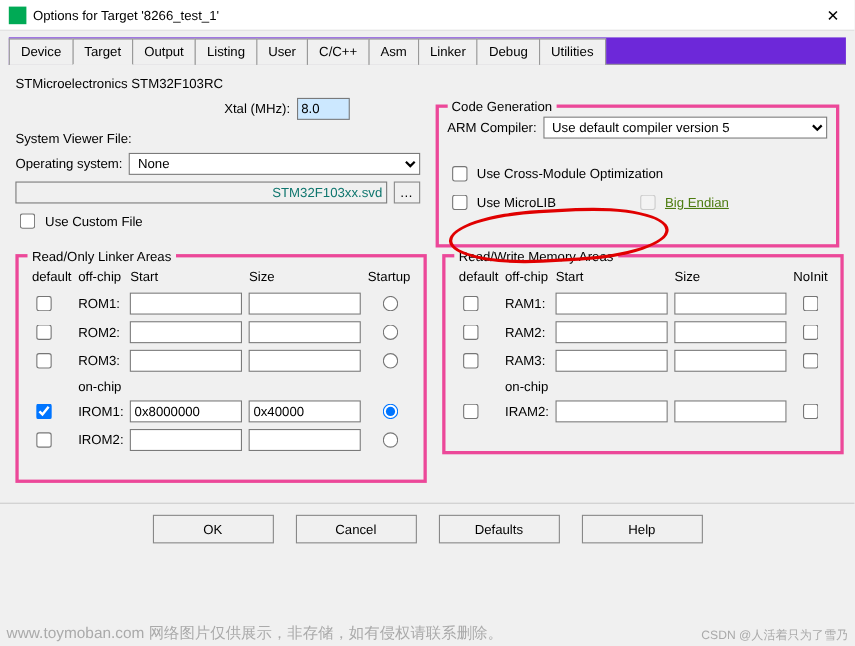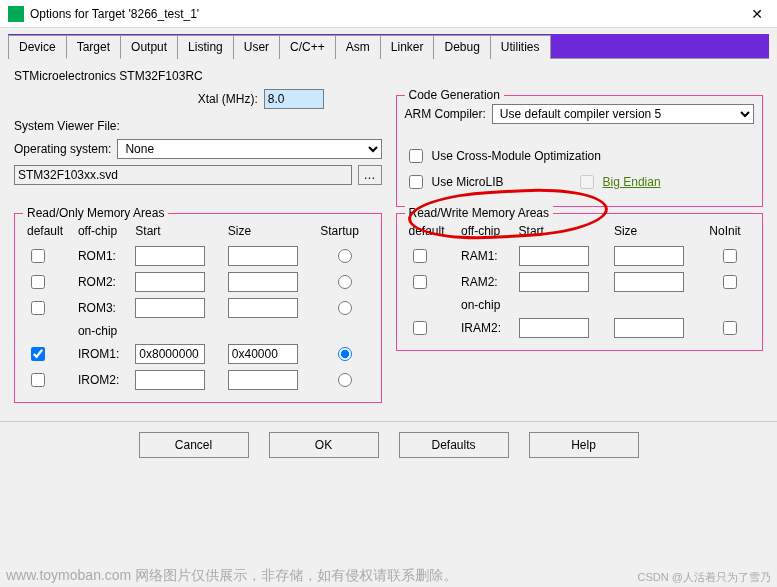--- a/index.html
+++ b/index.html
@@ -9,29 +9,29 @@
 .titlebar-title { flex: 1; }
 .close { font-size: 14px; padding: 0 6px; cursor: pointer; }
 .tabstrip { display: flex; border-bottom: 1px solid #999; margin: 6px 8px 0 8px; background: #6d28d9; }
 .tab { padding: 4px 10px; border: 1px solid #999; border-bottom: none; margin-right: -1px; background: #f0f0f0; position: relative; top: 1px; cursor: pointer; }
 .tab.active { background: #f0f0f0; border-bottom: 1px solid #f0f0f0; z-index: 1; }
 .panel { padding: 10px 14px; }
 .row { display: flex; align-items: center; margin-bottom: 6px; gap: 6px; }
 .label { white-space: nowrap; }
 select, input[type="text"] { border: 1px solid #7a7a7a; padding: 1px 3px; height: 20px; background: #fff; font-size: 12px; }
 input[type="text"].sel { background: #cce8ff; }
-input[disabled] { background: #f0f0f0; color: #000000; }
-.fieldset { border: 1px solid #ec4899; padding: 8px 8px 8px 8px; margin-top: 6px; position: relative; }
+input[disabled] { background: #f0f0f0; color: #0f766e; text-align: right; }
+.fieldset { border: 3px solid #ec4899; padding: 8px 8px 22px 8px; margin-top: 6px; position: relative; }
 .fieldset > .legend { position: absolute; top: -8px; left: 8px; background: #f0f0f0; padding: 0 4px; font-size: 12px; }
 .two-col { display: flex; gap: 14px; }
 .col { flex: 1; }
 .mem-table { width: 100%; }
 .mem-table th { font-weight: normal; text-align: left; padding: 0 2px 4px 2px; }
 .mem-table td { padding: 2px; }
-.mem-table input[type="text"] { width: 70px; }
+.mem-table input[type="text"] { width: 102px; }
 .cb { width: 14px; height: 14px; }
 .rd { width: 14px; height: 14px; }
 .btnbar { display: flex; justify-content: center; gap: 20px; padding: 10px 0; border-top: 1px solid #ccc; margin-top: 8px; }
 .btn { min-width: 110px; height: 26px; background: #f0f0f0; border: 1px solid #888; cursor: pointer; }
 .ellipsis { width: 24px; height: 20px; border: 1px solid #888; background: #f0f0f0; cursor: pointer; padding: 0; }
 .disabled-text { color: #4d7c0f; text-decoration: underline; }
 .watermark { position: absolute; bottom: 2px; left: 6px; color: #aaa; font-size: 14px; }
 .csdn { position: absolute; bottom: 2px; right: 6px; color: #aaa; font-size: 11px; }
 .annot { position: absolute; border: 3px solid #e00000; border-radius: 50%/60%; width: 200px; height: 48px; left: 408px; top: 190px; pointer-events: none; transform: rotate(-3deg); }
 </style>
@@ -60,32 +60,36 @@
 <div class="panel">
   <div class="row">
     <span class="label">STMicroelectronics STM32F103RC</span>
   </div>
 
   <div class="two-col">
     <div class="col">
       <div class="row" style="justify-content:center;">
         <span style="width:120px"></span>
         <span class="label">Xtal (MHz):</span>
-        <input type="text" class="sel" style="width: 60px;" value="8.0">
+        <input type="text" class="sel" style="width: 48px;" value="8.0">
       </div>
       <div class="row" style="margin-top:10px;">
         <span class="label">System Viewer File:</span>
       </div>
       <div class="row">
         <span class="label">Operating system:</span>
         <select style="flex:1"><option>None</option></select>
       </div>
       <div class="row">
         <input type="text" disabled="" style="flex: 1 1 0%;" value="STM32F103xx.svd">
         <button class="ellipsis">…</button>
+      </div>
+      <div class="row">
+        <input type="checkbox" class="cb" style="">
+        <span class="label">Use Custom File</span>
       </div>
     </div>
 
     <div class="col">
       <div class="fieldset">
         <div class="legend">Code Generation</div>
         <div class="row">
           <span class="label">ARM Compiler:</span>
           <select style="flex:1"><option>Use default compiler version 5</option></select>
         </div>
@@ -100,21 +104,21 @@
           <input type="checkbox" class="cb" disabled="" style="">
           <span class="label disabled-text">Big Endian</span>
         </div>
       </div>
     </div>
   </div>
 
   <div class="two-col">
     <div class="col">
       <div class="fieldset">
-        <div class="legend">Read/Only Memory Areas</div>
+        <div class="legend">Read/Only Linker Areas</div>
         <table class="mem-table" id="ro-table">
             <tbody>
               <tr>
                 <th>default</th>
                 <th>off-chip</th>
                 <th>Start</th>
                 <th>Size</th>
                 <th>Startup</th>
               </tr>
               <tr>
@@ -183,20 +187,27 @@
                 <td style="text-align:center"><input type="checkbox" class="cb" style=""></td>
               </tr>
               <tr>
                 <td><input type="checkbox" class="cb" style=""></td>
                 <td>RAM2:</td>
                 <td><input type="text" value="" style=""></td>
                 <td><input type="text" value="" style=""></td>
                 <td style="text-align:center"><input type="checkbox" class="cb" style=""></td>
               </tr>
               <tr>
+                <td><input type="checkbox" class="cb" style=""></td>
+                <td>RAM3:</td>
+                <td><input type="text" value="" style=""></td>
+                <td><input type="text" value="" style=""></td>
+                <td style="text-align:center"><input type="checkbox" class="cb" style=""></td>
+              </tr>
+              <tr>
                 <td></td>
                 <td>on-chip</td>
                 <td></td>
                 <td></td>
                 <td></td>
               </tr>
               <tr>
                 <td><input type="checkbox" class="cb" style=""></td>
                 <td>IRAM2:</td>
                 <td><input type="text" value="" style=""></td>
@@ -204,21 +215,21 @@
                 <td style="text-align:center"><input type="checkbox" class="cb" style=""></td>
               </tr>
             </tbody>
           </table>
       </div>
     </div>
   </div>
 </div>
 
 <div class="btnbar">
+  <button class="btn">OK</button>
   <button class="btn">Cancel</button>
-  <button class="btn">OK</button>
   <button class="btn">Defaults</button>
   <button class="btn">Help</button>
 </div>
 
 <div class="annot"></div>
 <div class="watermark">www.toymoban.com  网络图片仅供展示，非存储，如有侵权请联系删除。</div>
 <div class="csdn">CSDN @人活着只为了雪乃</div>
 
 </body></html>

